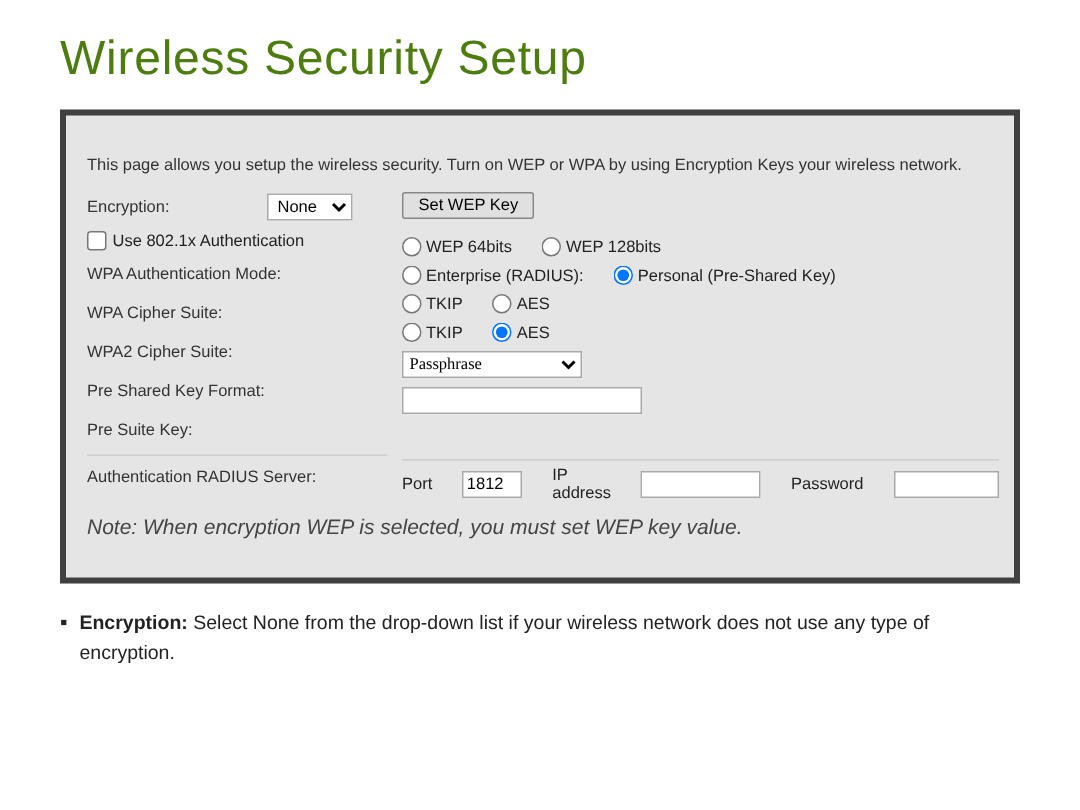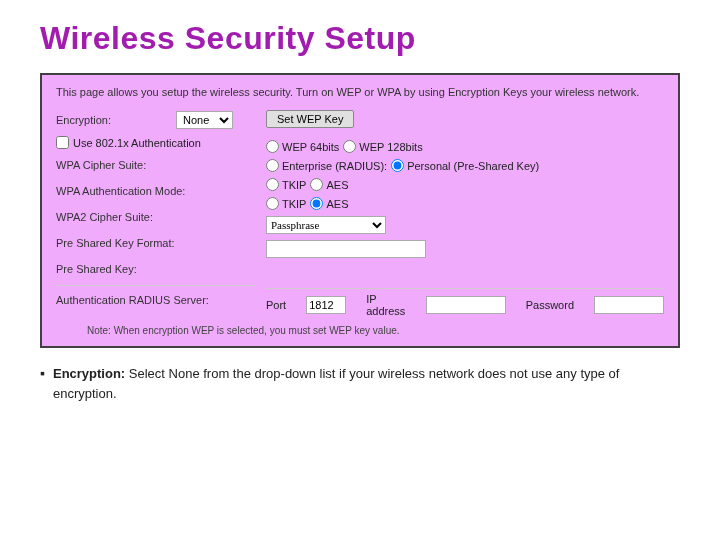--- a/index.html
+++ b/index.html
@@ -7,30 +7,30 @@
       background: #ffffff;
       font-family: Arial, sans-serif;
       width: 720px;
       height: 540px;
       overflow: hidden;
       padding: 20px 40px;
     }
 
     h1 {
       font-size: 32px;
-      font-weight: bold;
-      color: #a21caf;
+      font-weight: normal;
+      color: #4d7c0f;
       margin-bottom: 16px;
       letter-spacing: 0.5px;
     }
 
     .panel {
-      border: 2px solid #404040;
-      background: #f0abfc;
-      padding: 10px 14px;
+      border: 4px solid #404040;
+      background: #e5e5e5;
+      padding: 26px 14px;
       font-size: 11px;
       color: #222;
       margin-bottom: 16px;
     }
 
     .panel-description {
       font-size: 11px;
       color: #333;
       margin-bottom: 10px;
       line-height: 1.4;
@@ -82,21 +82,21 @@
     .checkbox-row {
       display: flex;
       align-items: center;
       font-size: 11px;
       margin-bottom: 6px;
     }
 
     .radio-group {
       display: flex;
       align-items: center;
-      gap: 4px;
+      gap: 20px;
       font-size: 11px;
     }
 
     .radio-item {
       display: flex;
       align-items: center;
       font-size: 11px;
     }
 
     .btn {
@@ -159,24 +159,24 @@
 
     .radius-pass-input {
       width: 70px;
       font-size: 11px;
       height: 18px;
       border: 1px solid #aaa;
       padding: 0 2px;
     }
 
     .note-text {
-      font-size: 10px;
+      font-size: 14px;
       color: #444;
+      font-style: italic;
       margin-top: 8px;
-      margin-left: 31px;
     }
 
     .bullet-section {
       margin-top: 6px;
       display: flex;
       align-items: flex-start;
       gap: 8px;
     }
 
     .bullet-icon {
@@ -222,37 +222,37 @@
           <option>WPA2</option>
         </select>
       </div>
 
       <div class="checkbox-row">
         <input type="checkbox" style="">
         <span>Use 802.1x Authentication</span>
       </div>
 
       <div class="form-row">
+        <span class="form-label">WPA Authentication Mode:</span>
+      </div>
+
+      <div class="form-row">
         <span class="form-label">WPA Cipher Suite:</span>
       </div>
 
       <div class="form-row">
-        <span class="form-label">WPA Authentication Mode:</span>
-      </div>
-
-      <div class="form-row">
         <span class="form-label">WPA2 Cipher Suite:</span>
       </div>
 
       <div class="form-row">
         <span class="form-label">Pre Shared Key Format:</span>
       </div>
 
       <div class="form-row">
-        <span class="form-label">Pre Shared Key:</span>
+        <span class="form-label">Pre Suite Key:</span>
       </div>
 
 
       <hr class="divider-line">
 
       <div class="form-row">
         <span class="form-label">Authentication RADIUS Server:</span>
       </div>
     </div>
 

